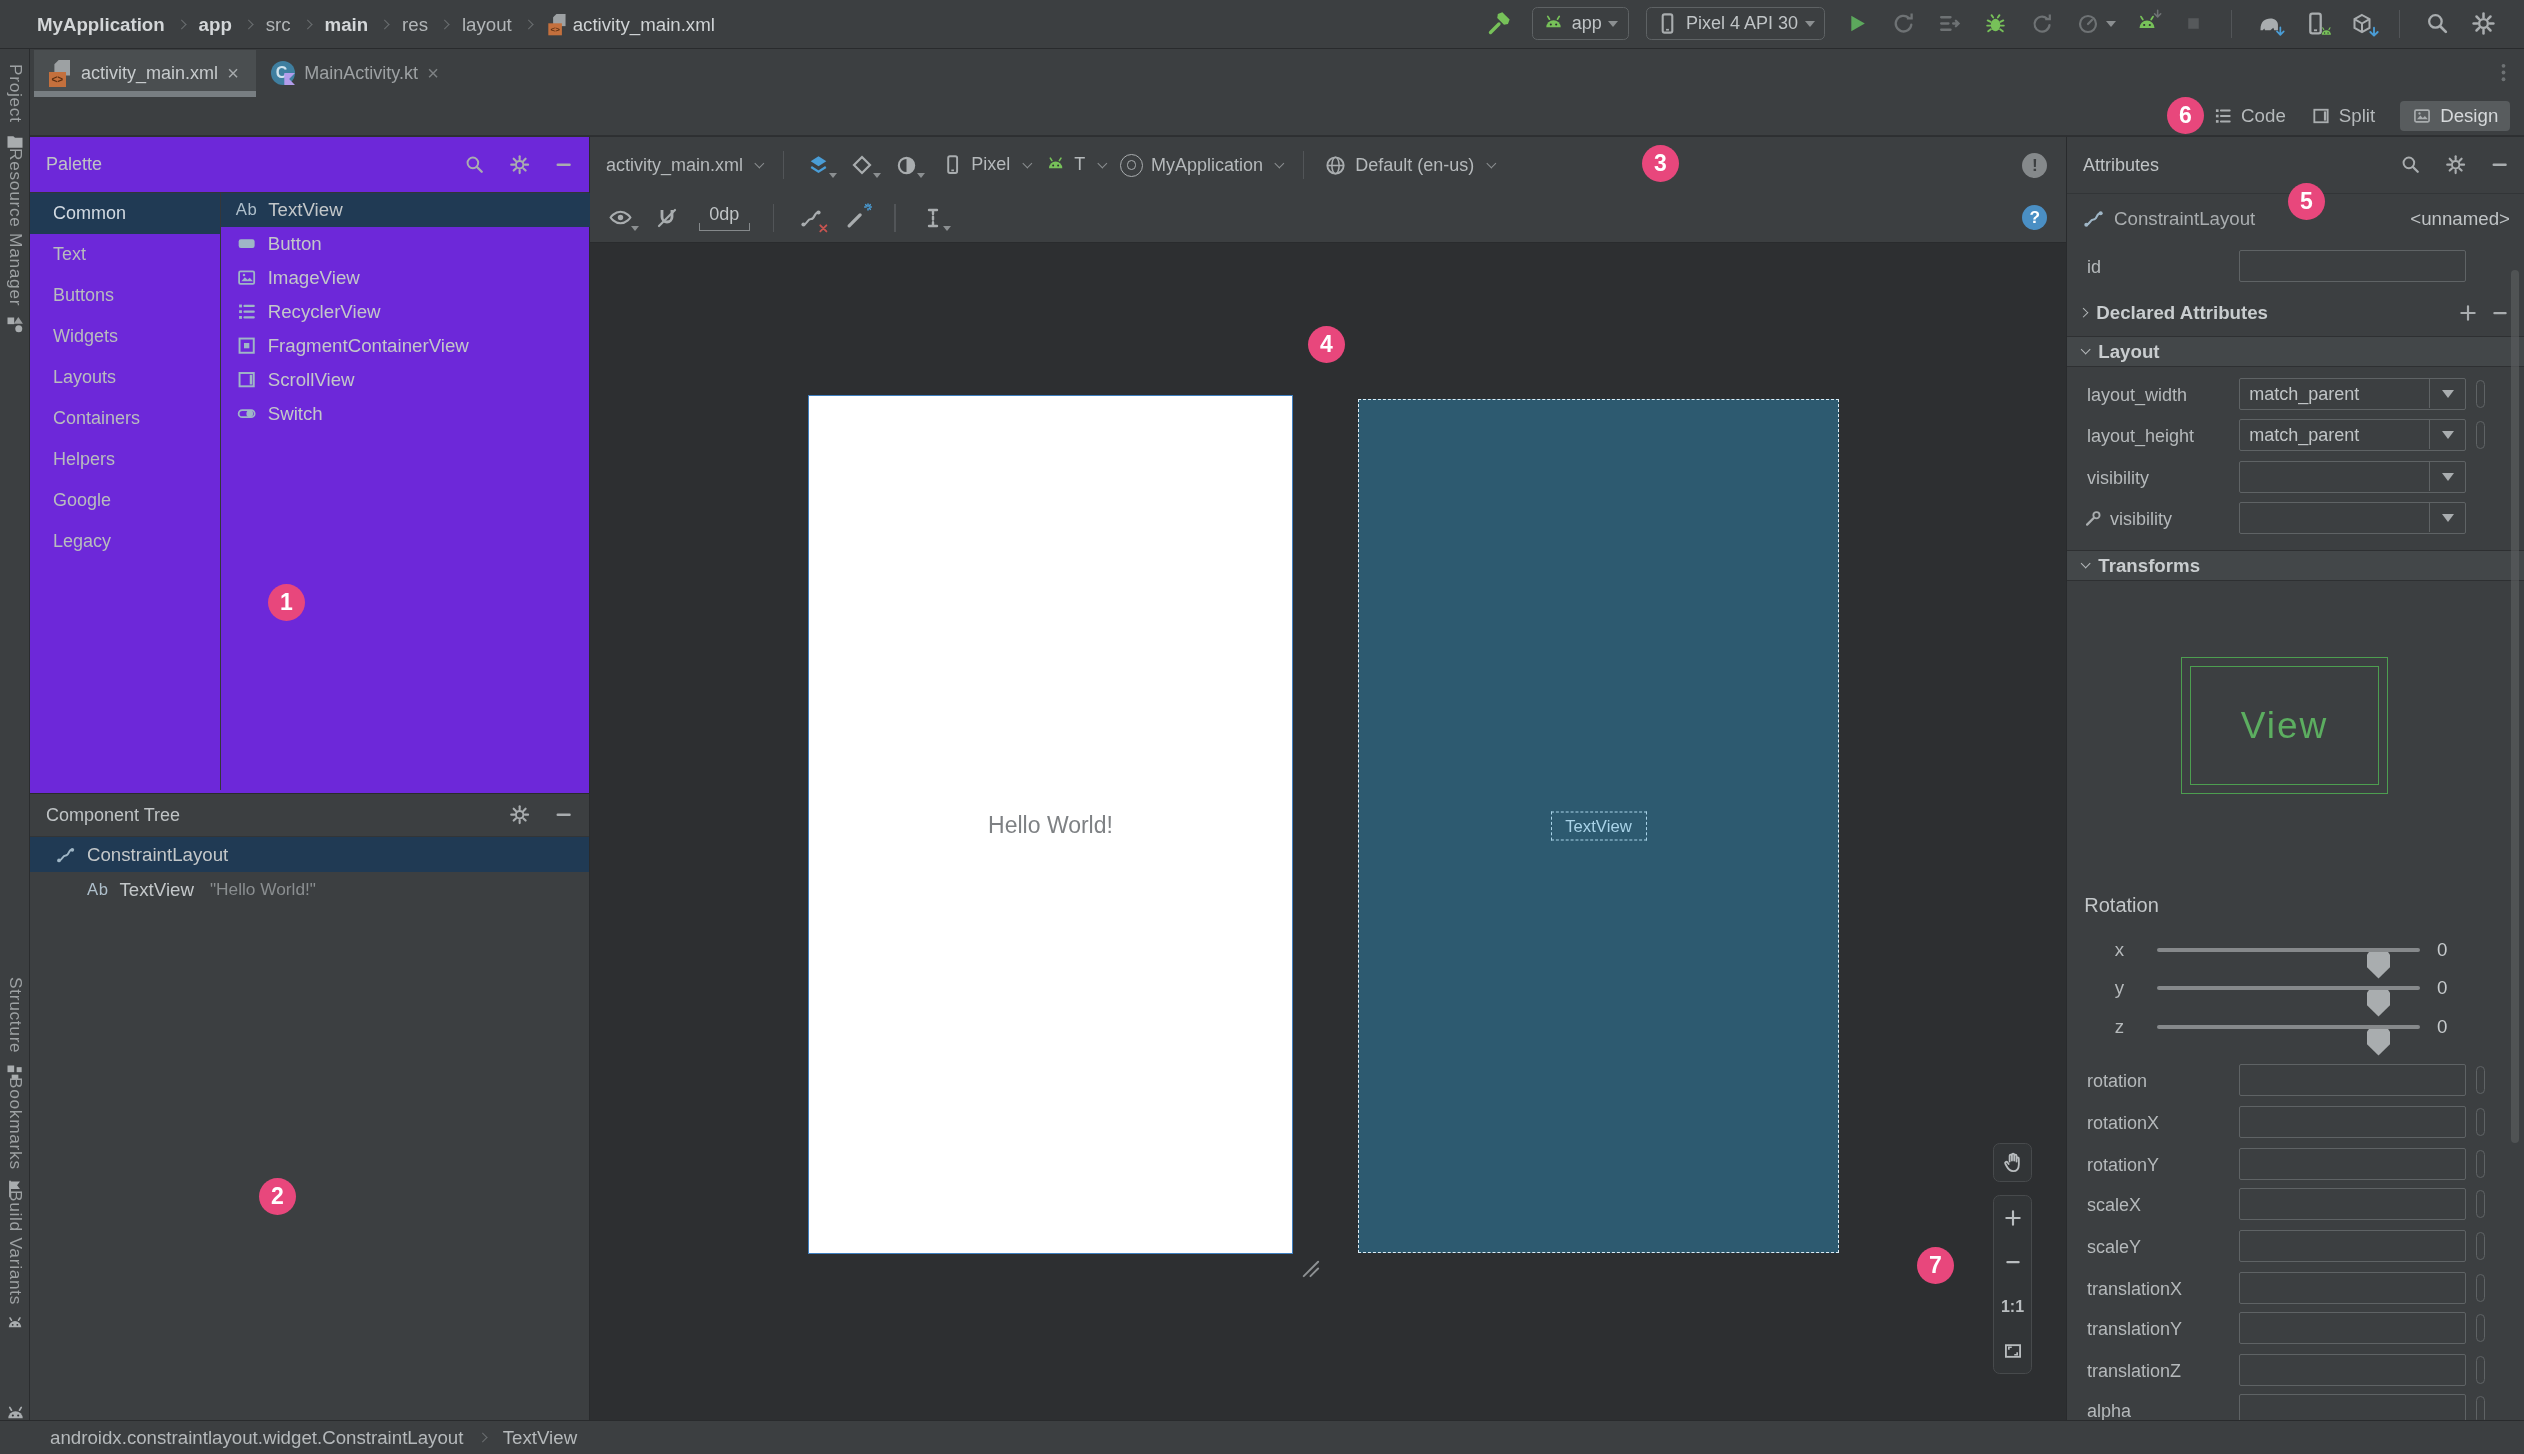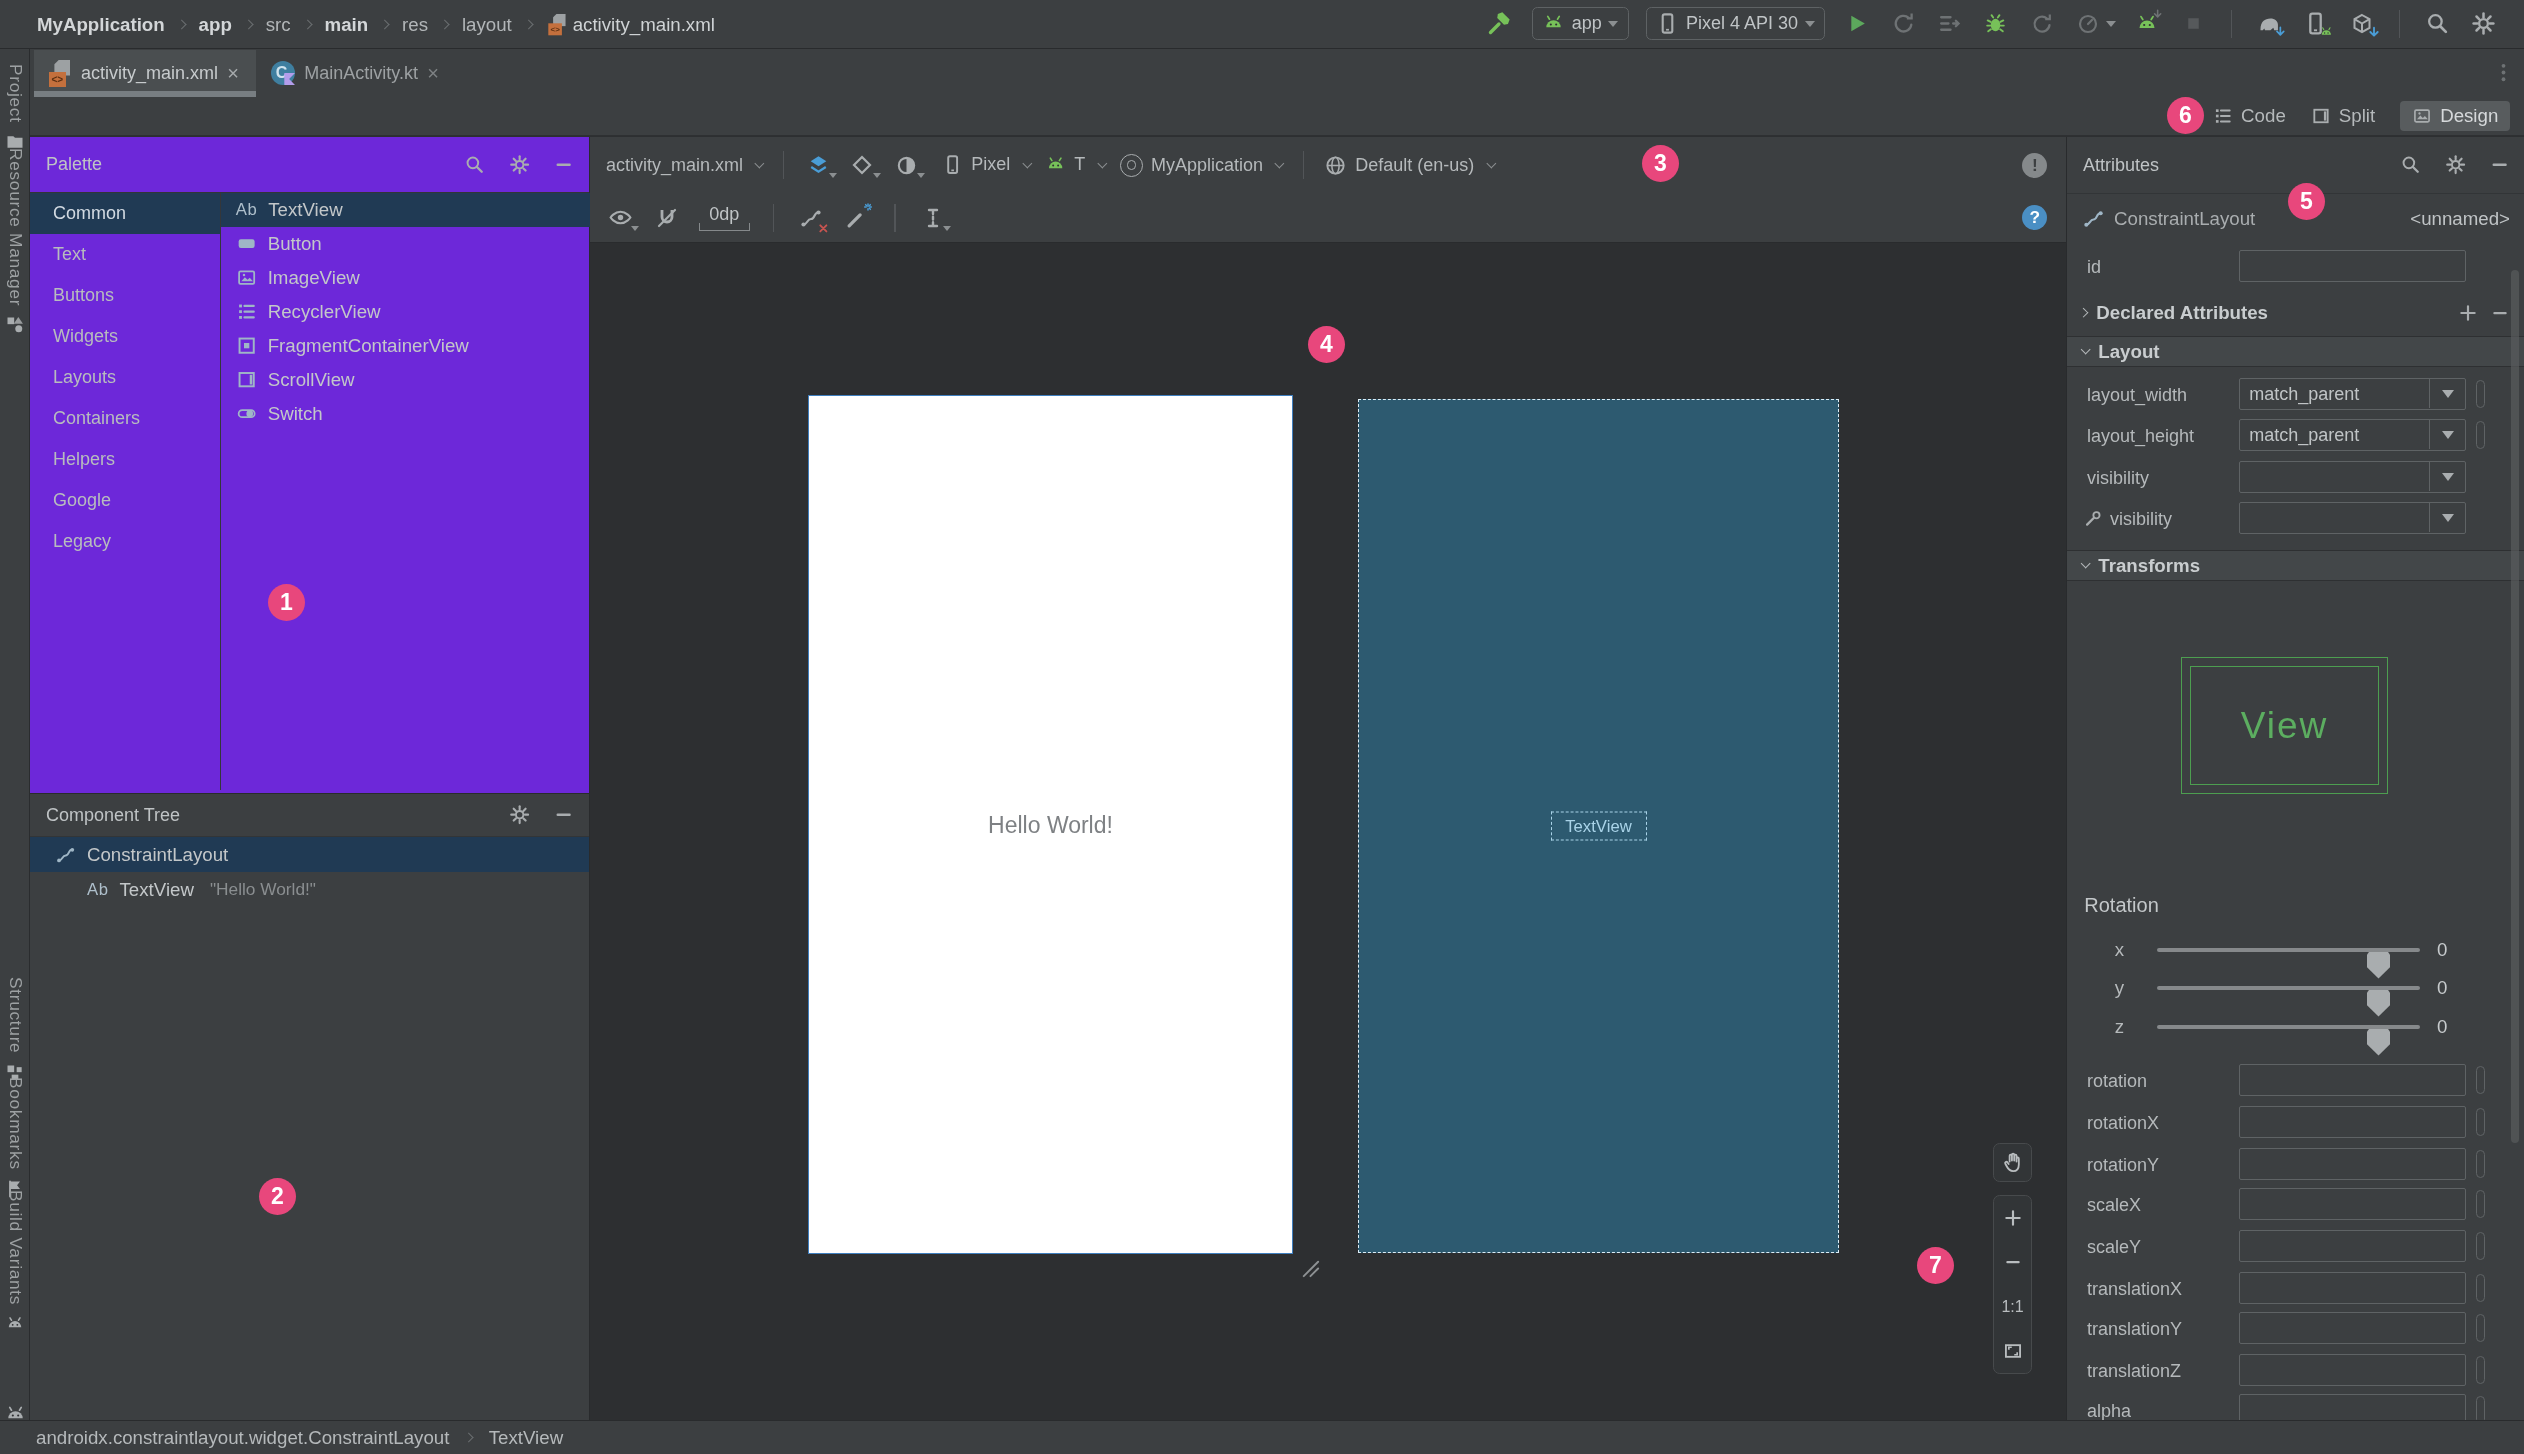--- a/index.html
+++ b/index.html
@@ -78,21 +78,21 @@
   .margin-box { position:relative; padding:0 10.7px 5.3px; border-bottom:1.3px solid #85898B; color:#C0C4C6; }
   .margin-box::before, .margin-box::after { content:""; position:absolute; bottom:-1.3px; width:1.3px; height:8px; background:#85898B; }
   .margin-box::before { left:0; } .margin-box::after { right:0; }
 
   #canvas { left:590px; top:243px; width:1476px; height:1176px; background:#2D2F31; overflow:hidden; }
   #phone-design { position:absolute; left:219px; top:153px; width:483px; height:857px; background:#FFFFFF; outline:1.7px solid #3F7FBF; }
   #hello { position:absolute; left:0; right:0; top:50%; transform:translateY(-50%); text-align:center; color:#7E8184; font-size:23px; }
   #phone-blueprint { position:absolute; left:768px; top:156px; width:481px; height:854px; background:#2D5A70; border:1.3px dashed #DCEDF6; }
   #bp-textview { position:absolute; left:50%; top:50%; transform:translate(-50%,-50%); width:96px; height:29px; border:1.3px dashed #A9D3E8; color:#A9D3E8; font-size:16.7px; display:flex; align-items:center; justify-content:center; }
   .zbtn { position:absolute; width:39px; background:#323537; border:1.3px solid #474A4C; border-radius:6.7px; display:flex; flex-direction:column; align-items:center; color:#B9BDBF; }
-  .zcell { height:45px; width:100%; display:flex; align-items:center; justify-content:center; font-size:16px; font-weight:normal; }
+  .zcell { height:45px; width:100%; display:flex; align-items:center; justify-content:center; font-size:16px; font-weight:bold; }
 
   
   #attrpanel { left:2066px; top:137px; width:459px; height:1283px; background:#3C3F41; border-left:1.3px solid #292B2D; overflow:hidden; }
   .aband { position:absolute; left:0; width:459px; height:31px; background:#434749; border-top:1.3px solid #2E3032; border-bottom:1.3px solid #2E3032; display:flex; align-items:center; padding-left:14.7px; gap:9.3px; }
   .aband b, .ahead b { color:#C9CDCF; font-size:18.7px; }
   .ahead { position:absolute; left:0; width:459px; height:31px; display:flex; align-items:center; padding-left:14.7px; gap:9.3px; }
   .chev-open { width:7.3px; height:7.3px; border-right:1.7px solid #B5B9BB; border-bottom:1.7px solid #B5B9BB; transform:rotate(45deg); margin-top:-4px; }
   .chev-closed { width:7.3px; height:7.3px; border-right:1.7px solid #B5B9BB; border-bottom:1.7px solid #B5B9BB; transform:rotate(-45deg); margin-left:-2px; }
   .arow { position:absolute; left:0; width:459px; height:35px; }
   .arow .lbl { position:absolute; left:20px; top:50%; transform:translateY(-50%); font-size:18px; color:#B5B9BB; white-space:nowrap; }
@@ -104,21 +104,21 @@
   .slider-row .axis { position:absolute; left:30px; width:27px; text-align:right; top:50%; transform:translateY(-50%); font-size:18.7px; color:#B5B9BB; }
   .track { position:absolute; left:90px; top:50%; transform:translateY(-50%); width:263px; height:4px; background:#86898B; border-radius:2px; }
   .pin { position:absolute; left:210px; top:4px; width:23px; height:27px; background:#A9ADAF; clip-path:polygon(10% 0,90% 0,100% 12%,100% 58%,50% 100%,0 58%,0 12%); }
   .sval { position:absolute; left:370px; top:50%; transform:translateY(-50%); font-size:18.7px; color:#C7CBCD; }
   #viewbox { position:absolute; left:114px; top:520px; width:207px; height:137px; border:1.7px solid #4D9E50; }
   #viewbox .inner { position:absolute; inset:8px; border:1.3px solid #4D9E50; display:flex; align-items:center; justify-content:center; }
   #viewbox .vtxt { color:#5CAE60; font-size:37px; letter-spacing:2px; }
   #ascroll { position:absolute; left:444px; top:133px; width:8px; height:873px; background:#5B5E60; opacity:.65; border-radius:4px; }
 
   
-  #statusbar { left:0; top:1420px; width:2525px; height:35px; background:#3C3F41; border-top:1.3px solid #292B2D; padding-left:36px; gap:13.3px;align-items:center; }
+  #statusbar { left:0; top:1420px; width:2525px; height:35px; background:#3C3F41; border-top:1.3px solid #292B2D; padding-left:50px; gap:13.3px;align-items:center; }
   #statusbar .seg { font-size:18.7px; color:#B5B9BB; }
 
   
   .badge { position:absolute; width:37px; height:37px; border-radius:50%; background:#E8477C; color:#FFFFFF; font-size:23px; font-weight:bold; display:flex; align-items:center; justify-content:center; z-index:50; }
 </style>
 </head>
 <body>
 
 <svg width="0" height="0" style="position:absolute">
   <defs>

